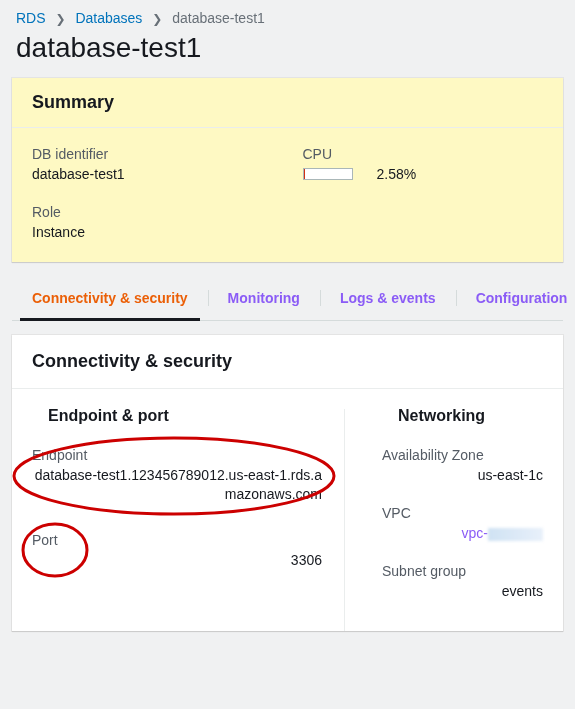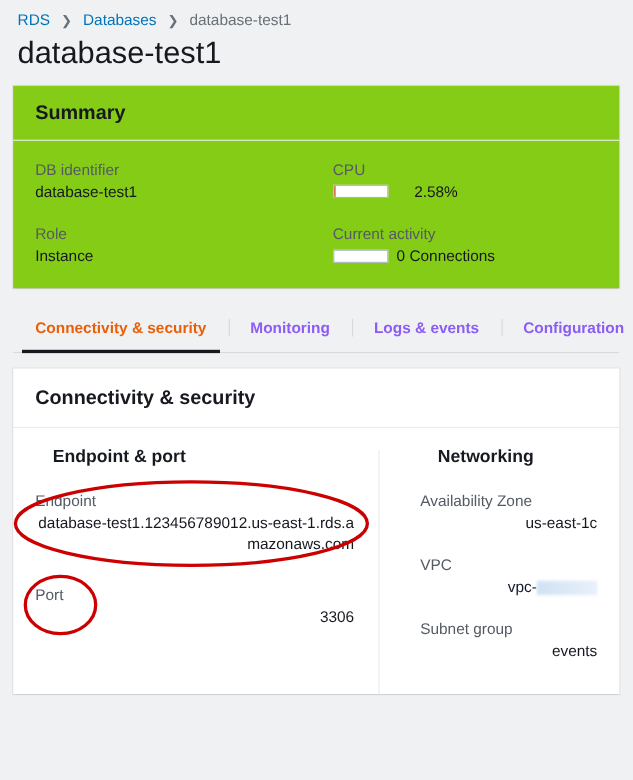--- a/index.html
+++ b/index.html
@@ -29,21 +29,21 @@
   }
   .breadcrumb .current {
     color: #687078;
   }
   h1.page-title {
     font-size: 28px;
     font-weight: 400;
     margin: 6px 16px 14px 16px;
   }
   .panel {
-    background: #84cc16;
+    background: #fef9c3;
     margin: 0 12px 14px 12px;
     box-shadow: 0 1px 1px rgba(0,0,0,0.1), 0 0 0 1px #e4e4e4;
     position: relative;
   }
   .panel-head {
     padding: 14px 20px;
     border-bottom: 1px solid #eaeded;
   }
   .panel-head h2 {
     margin: 0;
@@ -158,21 +158,21 @@
   }
   .conn-col-right { margin-left: 60px; flex: 1; }
   h3.subhead {
     font-size: 16px;
     font-weight: 700;
     margin: 0 0 22px 16px;
   }
   .f2 { margin-bottom: 20px; }
   .f2 .label { color: #545b64; font-size: 14px; margin-bottom: 3px; }
   .f2 .value { color: #16191f; font-size: 14px; word-break: break-all; line-height: 1.35; text-align: right; }
-  .f2 .link { color: #0f172a; text-decoration: none; }
+  .f2 .link { color: #8b5cf6; text-decoration: none; }
   .vpc-blur {
     display: inline-block;
     width: 55px;
     height: 13px;
     background: linear-gradient(90deg, #cfe2f3, #e8f0fa);
     filter: blur(1.5px);
     vertical-align: middle;
   }
   
   svg.annotation {
@@ -211,26 +211,20 @@
     <div class="col right">
       <div class="field">
         <div class="label">CPU</div>
         <div class="value cpu-row">
           <span class="cpu-bar">
               <span class="fill"></span>
             </span>
           <span>2.58%</span>
         </div>
       </div>
-      <div class="field">
-        <div class="label">Current activity</div>
-        <div class="value">
-          <span class="act-bar"></span><span>0 Connections</span>
-        </div>
-      </div>
     </div>
   </div>
 </div>
 
 <div class="tabs-row">
   <div class="tab active">Connectivity &amp; security</div>
   <div class="tab">Monitoring</div>
   <div class="tab">Logs &amp; events</div>
   <div class="tab">Configuration</div>
 </div>

